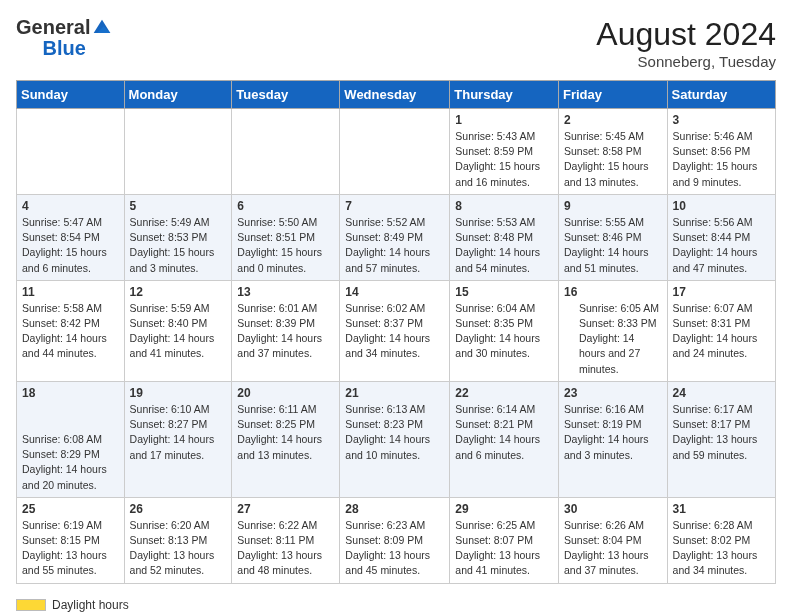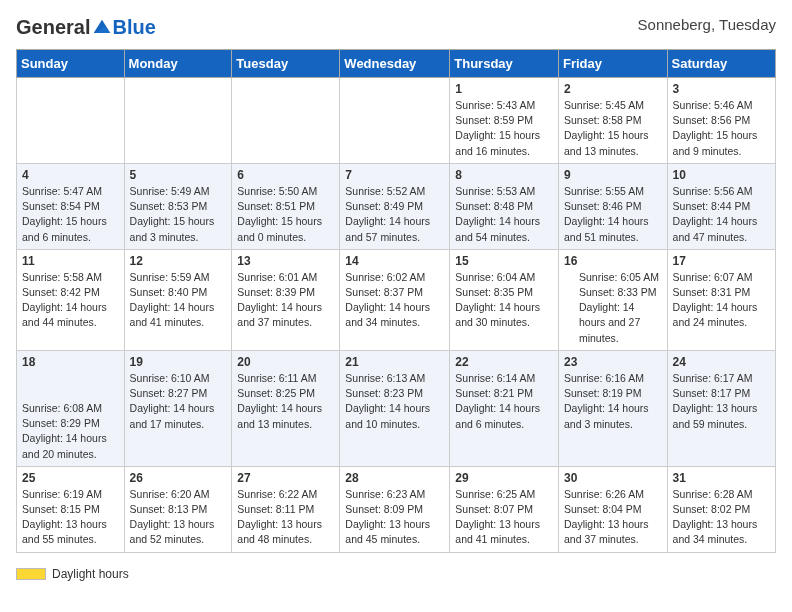--- a/index.html
+++ b/index.html
@@ -11,22 +11,22 @@
       padding: 16px;
     }
     .header {
       display: flex;
       justify-content: space-between;
       align-items: flex-start;
       margin-bottom: 10px;
     }
     .logo {
       display: flex;
-      flex-direction: row;
-      align-items: flex-end;
+      flex-direction: column;
+      align-items: center;
     }
     .logo-text {
       display: flex;
       align-items: center;
       font-size: 20px;
       font-weight: bold;
       color: #333;
     }
     .logo-general { color: #333; font-weight: bold; }
     .logo-blue { color: #1565c0; font-weight: bold; }
@@ -116,20 +116,21 @@
     <div class="logo-text">
       <span class="logo-general">General</span>
       <svg class="logo-icon" viewBox="0 0 24 24">
         <polygon points="12,2 22,18 2,18" fill="#1565c0"></polygon>
         <polygon points="14,10 22,18 6,18" fill="#1976d2" opacity="0.6"></polygon>
       </svg>
     </div>
     <span class="logo-blue" style="font-size:20px;font-weight:bold;margin-top:-2px;">Blue</span>
   </div>
   <div class="title-block">
+    <div class="month-year">August 2024</div>
     <div class="location">Sonneberg, Tuesday</div>
   </div>
 </div>
 
 <table class="calendar">
   <thead>
     <tr>
     <th>Sunday</th>
         <th>Monday</th>
         <th>Tuesday</th>

